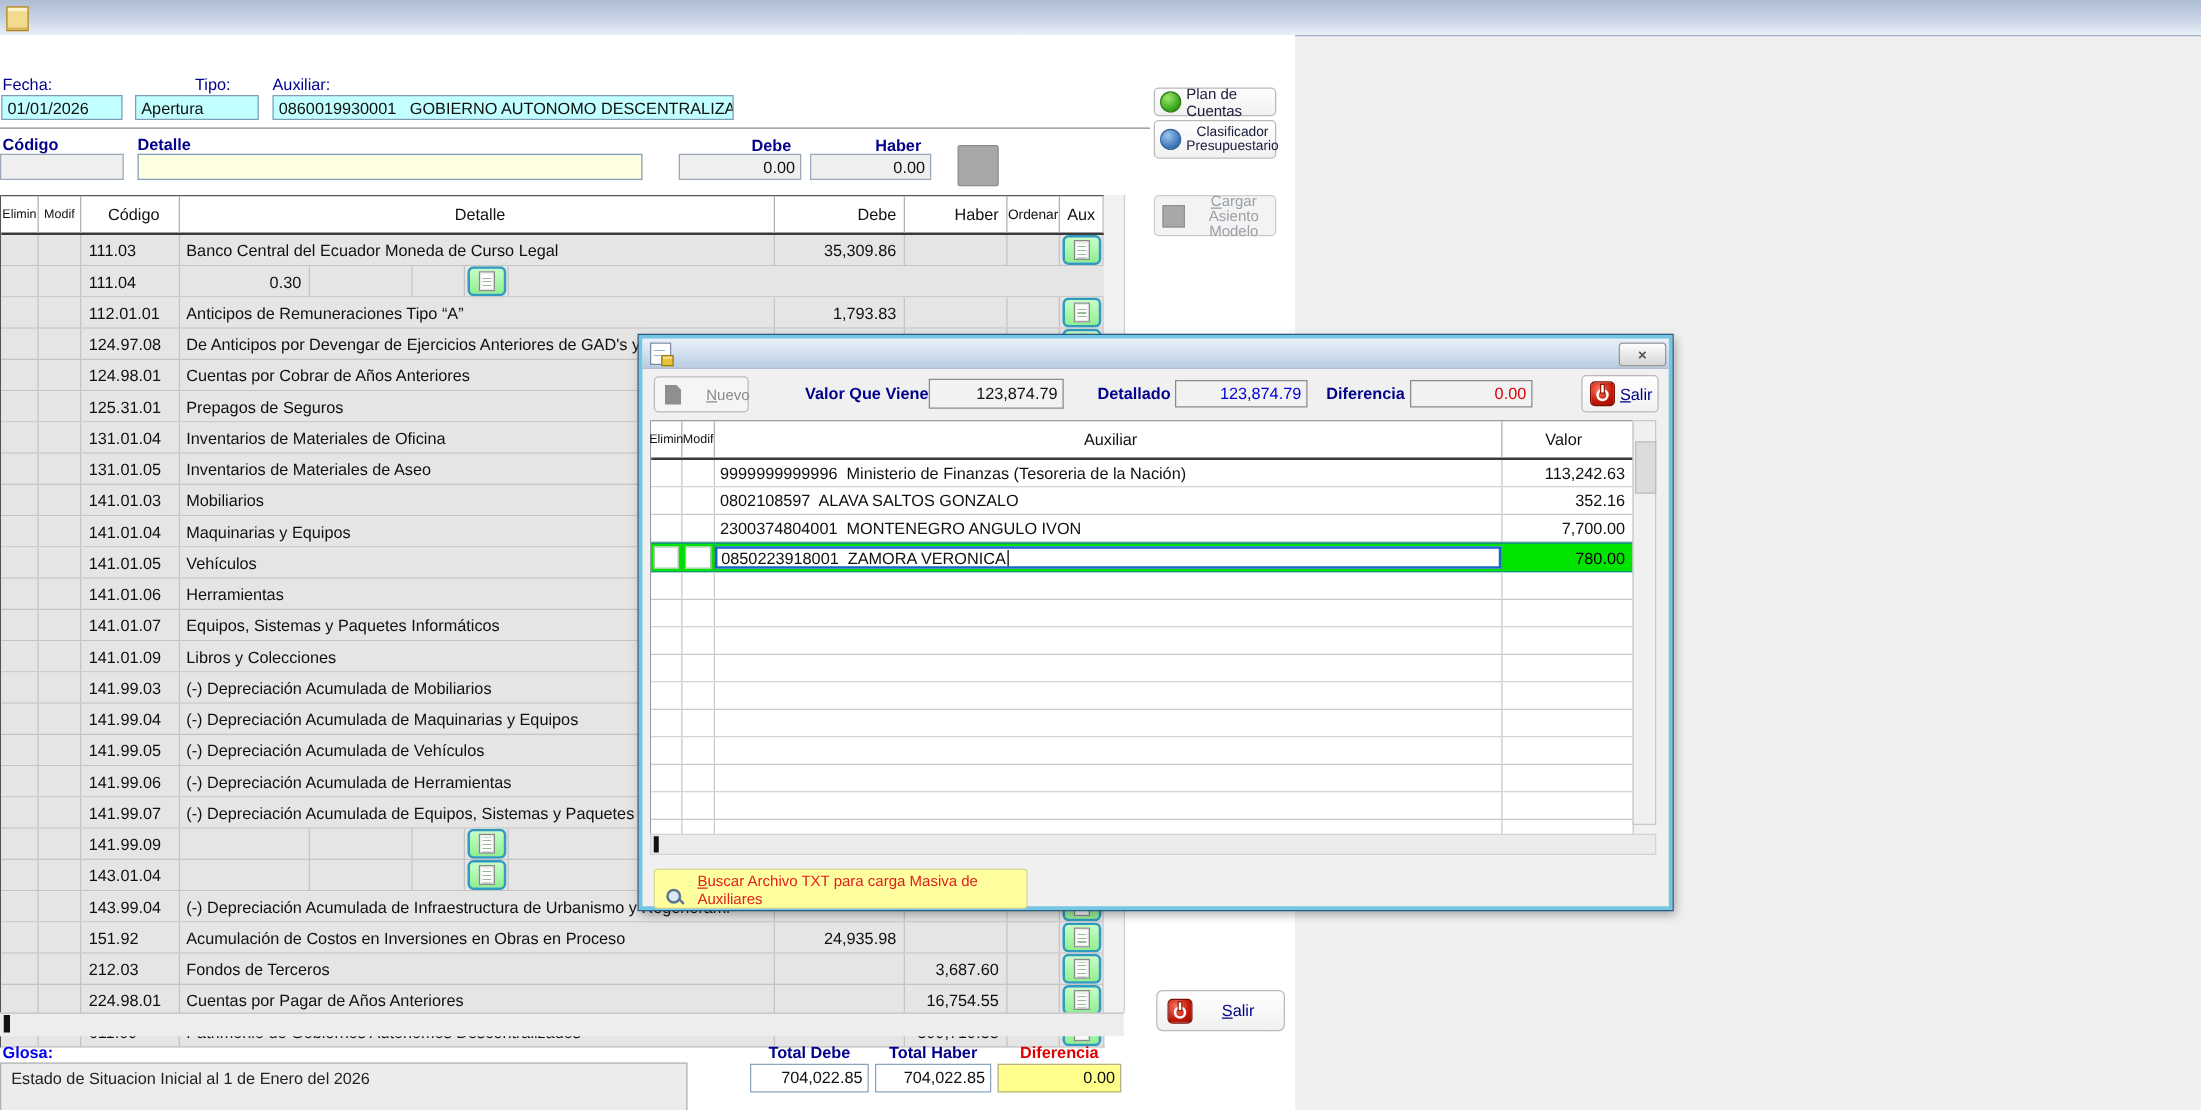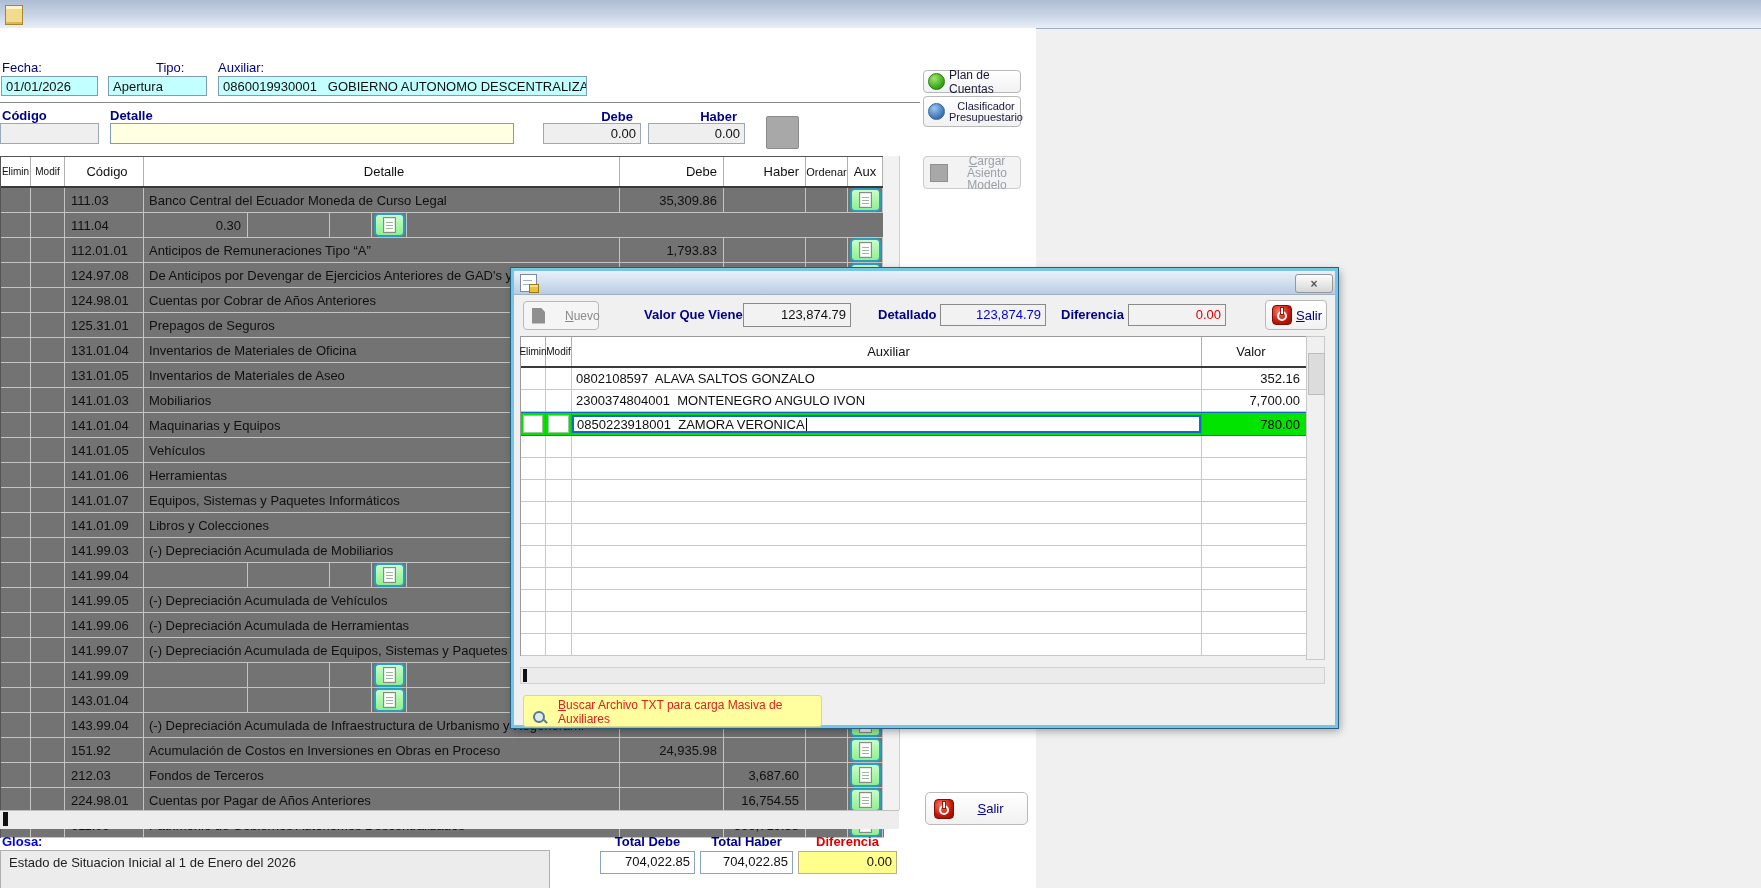--- a/index.html
+++ b/index.html
@@ -46,21 +46,21 @@
   .sphere.green{background:radial-gradient(circle at 35% 30%,#9fe86a,#3aa81e 65%,#1f7a10);border:1px solid #2a7a14;}
   .sphere.blue{background:radial-gradient(circle at 35% 30%,#9cc6ee,#3f77b8 65%,#2a5a94);border:1px solid #35639a;}
   .graysq{width:16px;height:16px;background:#a8a8a8;border:1px solid #909090;flex:0 0 auto;}
   .u1{display:inline-block;}
   .u1::first-letter{text-decoration:underline;}
   
   .mgrid{left:0;top:156px;width:883px;background:#fff;border-left:1px solid #555;}
   .mhead{display:flex;height:29px;border-top:1px solid #555;border-bottom:2px solid #3a3a3a;align-items:center;background:#fff;}
   .mh{box-sizing:border-box;height:100%;display:flex;align-items:center;justify-content:center;font-size:13px;border-right:1px solid #b0b0b0;}
   .mh.small{font-size:10px;}
-  .mrow{display:flex;height:24px;background:#737373;border-bottom:1px solid #c4c4c4;}
+  .mrow{display:flex;height:24px;background:#e5e5e5;border-bottom:1px solid #c4c4c4;}
   .mc{box-sizing:border-box;height:100%;border-right:1px solid #c4c4c4;font-size:13px;display:flex;align-items:center;overflow:hidden;white-space:pre;}
   .c-elimin{width:30px;} .c-modif{width:34px;} .c-code{width:79px;padding-left:6px;}
   .c-det{width:476px;padding-left:5px;} .c-debe{width:104px;justify-content:flex-end;padding-right:6px;}
   .c-haber{width:82px;justify-content:flex-end;padding-right:6px;} .c-ord{width:42px;} .c-aux{width:35px;justify-content:center;}
   .aux-btn{width:27px;height:20px;background:linear-gradient(180deg,#c8fdc8,#8ef08e);border:2px solid #2e9bbf;border-radius:5px;display:flex;align-items:center;justify-content:center;}
   .doc-icon{width:11px;height:14px;background:#fdfdfd;border:1px solid #8a8a8a;box-shadow:inset 0 0 0 1px #e8e8e8;background-image:repeating-linear-gradient(180deg,transparent 0 2px,#9ab89a 2px 3px);background-size:7px 100%;background-position:2px 2px;background-repeat:no-repeat;}
   .mgutter{left:883px;top:156px;width:16px;height:654px;background:#f2f2f2;border-right:1px solid #d0d0d0;}
   .hscroll{left:0;top:810px;width:899px;height:18px;background:#ededed;border-top:1px solid #c0c0c0;}
   .hthumb{left:3px;top:812px;width:5px;height:14px;background:#111;}
   
@@ -314,20 +314,21 @@
         <div class="mc c-det">(-) Depreciación Acumulada de Mobiliarios</div>
         <div class="mc c-debe num"></div>
         <div class="mc c-haber num"></div>
         <div class="mc c-ord"></div>
         <div class="mc c-aux"><div class="aux-btn"><div class="doc-icon"></div></div></div>
       </div>
       <div class="mrow">
         <div class="mc c-elimin"></div>
         <div class="mc c-modif"></div>
         <div class="mc c-code">141.99.04</div>
+        <div class="mc c-det">(-) Depreciación Acumulada de Maquinarias y Equipos</div>
         <div class="mc c-debe num"></div>
         <div class="mc c-haber num"></div>
         <div class="mc c-ord"></div>
         <div class="mc c-aux"><div class="aux-btn"><div class="doc-icon"></div></div></div>
       </div>
       <div class="mrow">
         <div class="mc c-elimin"></div>
         <div class="mc c-modif"></div>
         <div class="mc c-code">141.99.05</div>
         <div class="mc c-det">(-) Depreciación Acumulada de Vehículos</div>
@@ -471,20 +472,26 @@
     <div class="dhead">
       <div class="dh small d-elimin">Elimin</div>
       <div class="dh small d-modif">Modif</div>
       <div class="dh d-aux" style="justify-content:center">Auxiliar</div>
       <div class="dh d-val" style="justify-content:center">Valor</div>
     </div>
     <div>
         <div class="drow">
           <div class="dc d-elimin"></div>
           <div class="dc d-modif"></div>
+          <div class="dc d-aux">9999999999996  Ministerio de Finanzas (Tesoreria de la Nación)</div>
+          <div class="dc d-val num">113,242.63</div>
+        </div>
+        <div class="drow">
+          <div class="dc d-elimin"></div>
+          <div class="dc d-modif"></div>
           <div class="dc d-aux">0802108597  ALAVA SALTOS GONZALO</div>
           <div class="dc d-val num">352.16</div>
         </div>
         <div class="drow">
           <div class="dc d-elimin"></div>
           <div class="dc d-modif"></div>
           <div class="dc d-aux">2300374804001  MONTENEGRO ANGULO IVON</div>
           <div class="dc d-val num">7,700.00</div>
         </div>
         <div class="drow editing">

